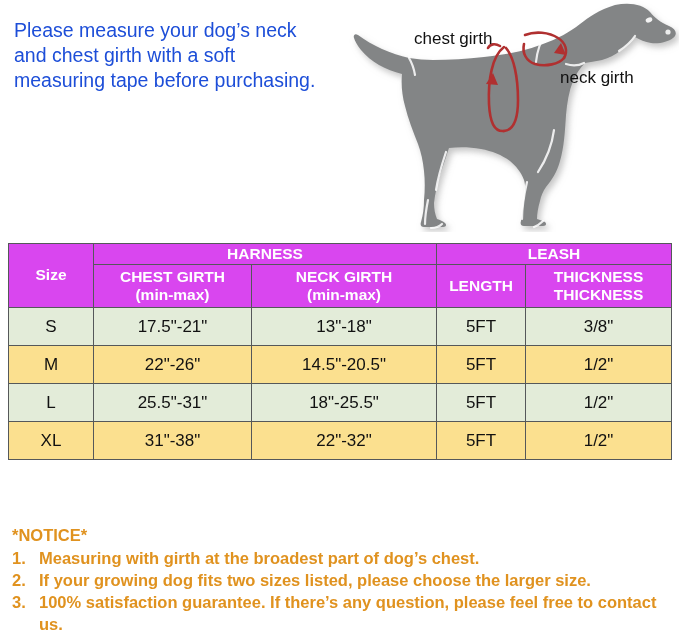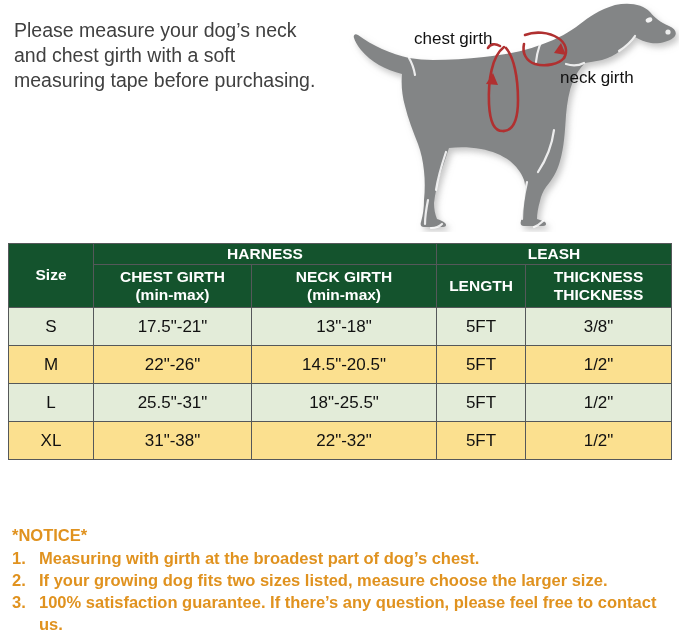--- a/index.html
+++ b/index.html
@@ -26,21 +26,21 @@
     font-size: 30px;
     font-weight: bold;
     color: #1f9be8;
     letter-spacing: 2.5px;
     line-height: 1.0;
     margin: 0 0 28px 0;
     white-space: nowrap;
   }
   #intro-text {
     font-size: 19.5px;
-    color: #404040;
+    color: #1d4ed8;
     line-height: 1.29;
     margin: 0;
   }
 
   
   #dog-figure {
     position: absolute;
     left: 332px;
     top: 0px;
     width: 347px;
@@ -65,21 +65,21 @@
     border-collapse: collapse;
     table-layout: fixed;
   }
   #size-table th, #size-table td {
     border: 1px solid #55585a;
     padding: 0;
     text-align: center;
     vertical-align: middle;
   }
   #size-table thead th {
-    background: #14532d;
+    background: #d946ef;
     color: #ffffff;
     font-weight: bold;
     font-size: 15.5px;
     line-height: 1.18;
   }
   .hdr-group { height: 20px; font-size: 15.5px; }
   .hdr-sub   { height: 42px; }
   .hdr-sub .sub-line2 { display: block; }
   #size-table tbody td {
     height: 37px;
@@ -281,20 +281,20 @@
 
 <div id="notice-block">
   <div id="notice-title">*NOTICE*</div>
   <ul id="notice-list">
     <li>
       <span class="num">1.</span>
       <span>Measuring with girth at the broadest part of dog’s chest.</span>
     </li>
     <li>
       <span class="num">2.</span>
-      <span>If your growing dog fits two sizes listed, measure choose the larger size.</span>
+      <span>If your growing dog fits two sizes listed, please choose the larger size.</span>
     </li>
     <li>
       <span class="num">3.</span>
       <span>100% satisfaction guarantee. If there’s any question, please feel free to contact us.</span>
     </li>
   </ul>
 </div>
 
 </body></html>

